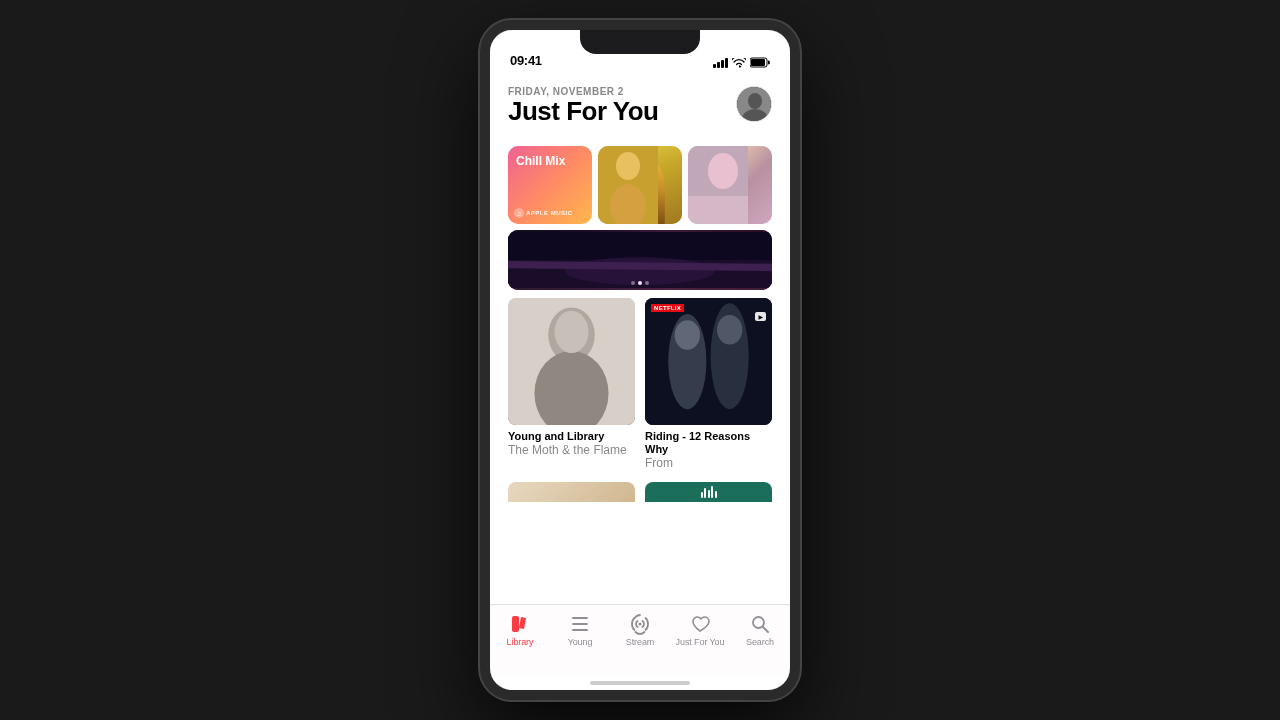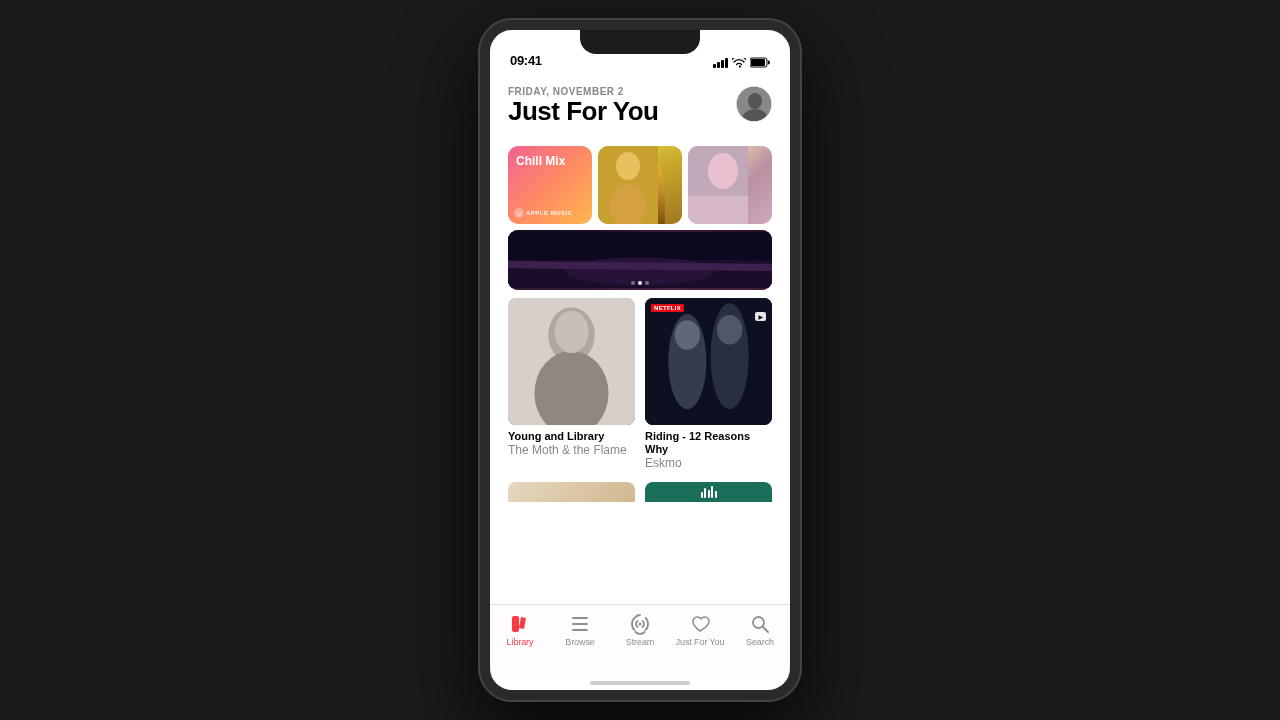--- a/index.html
+++ b/index.html
@@ -580,21 +580,21 @@
             <rect width="120" height="120" fill="#0d1020"></rect>
             <ellipse cx="40" cy="60" rx="18" ry="45" fill="#404858" opacity="0.8"></ellipse>
             <ellipse cx="80" cy="55" rx="18" ry="50" fill="#303848" opacity="0.8"></ellipse>
             <ellipse cx="40" cy="35" rx="12" ry="14" fill="#606878"></ellipse>
             <ellipse cx="80" cy="30" rx="12" ry="14" fill="#505868"></ellipse>
           </svg>
           <div class="netflix-badge">NETFLIX</div>
           <div class="riding-text-badge">▶</div>
         </div>
         <div class="album-title">Riding - 12 Reasons Why</div>
-        <div class="album-artist">Eskmo</div>
+        <div class="album-artist">From</div>
       </div>
     </div>
 
     <div class="bottom-partial-row">
       <div class="partial-card-left"></div>
       <div class="partial-card-right">
         <div class="equalizer-icon-inline">
           <div class="eq-bar" style="height:6px;"></div>
           <div class="eq-bar" style="height:10px;"></div>
           <div class="eq-bar" style="height:8px;"></div>
@@ -619,21 +619,21 @@
       </div>
       <span class="tab-label">Library</span>
     </div>
 
     <div class="tab-item">
       <div class="tab-icon">
         <svg width="22" height="22" viewBox="0 0 22 22">
           <path d="M4 5h14M4 11h14M4 17h14" stroke="#8e8e93" stroke-width="1.8" stroke-linecap="round"></path>
         </svg>
       </div>
-      <span class="tab-label">Browse</span>
+      <span class="tab-label">Young</span>
     </div>
 
     <div class="tab-item">
       <div class="tab-icon">
         <svg width="22" height="22" viewBox="0 0 22 22">
           <path d="M11 2c-2 0-4 1.2-5.5 3" stroke="#8e8e93" stroke-width="1.8" fill="none" stroke-linecap="round"></path>
           <path d="M6.5 19c1.3 1.3 2.9 2 4.5 2s3.2-.7 4.5-2" stroke="#8e8e93" stroke-width="1.8" fill="none" stroke-linecap="round"></path>
           <path d="M16.5 5C18 6.2 19 8.5 19 11s-1 4.8-2.5 6" stroke="#8e8e93" stroke-width="1.8" fill="none" stroke-linecap="round"></path>
           <path d="M5.5 17C4 15.8 3 13.5 3 11s1-4.8 2.5-6" stroke="#8e8e93" stroke-width="1.8" fill="none" stroke-linecap="round"></path>
           <path d="M8.5 8c-.8.7-1.5 1.7-1.5 3s.7 2.3 1.5 3M13.5 8c.8.7 1.5 1.7 1.5 3s-.7 2.3-1.5 3" stroke="#8e8e93" stroke-width="1.8" fill="none" stroke-linecap="round"></path>

